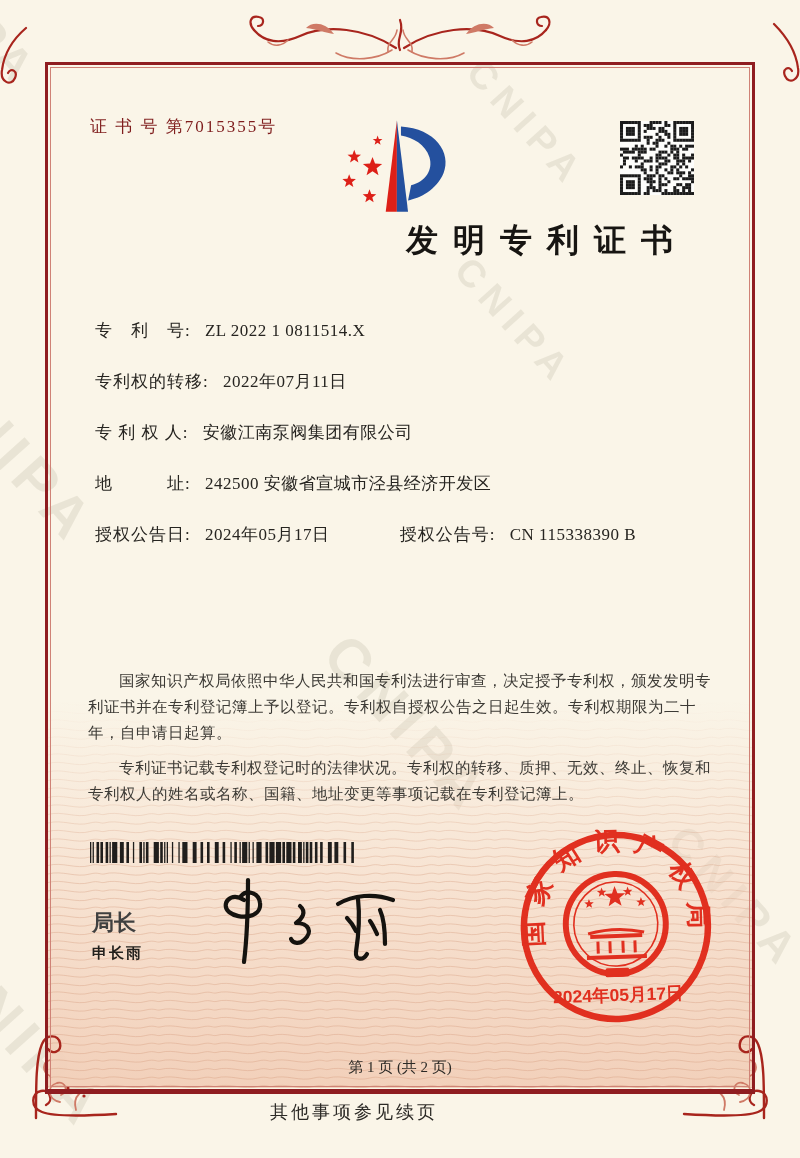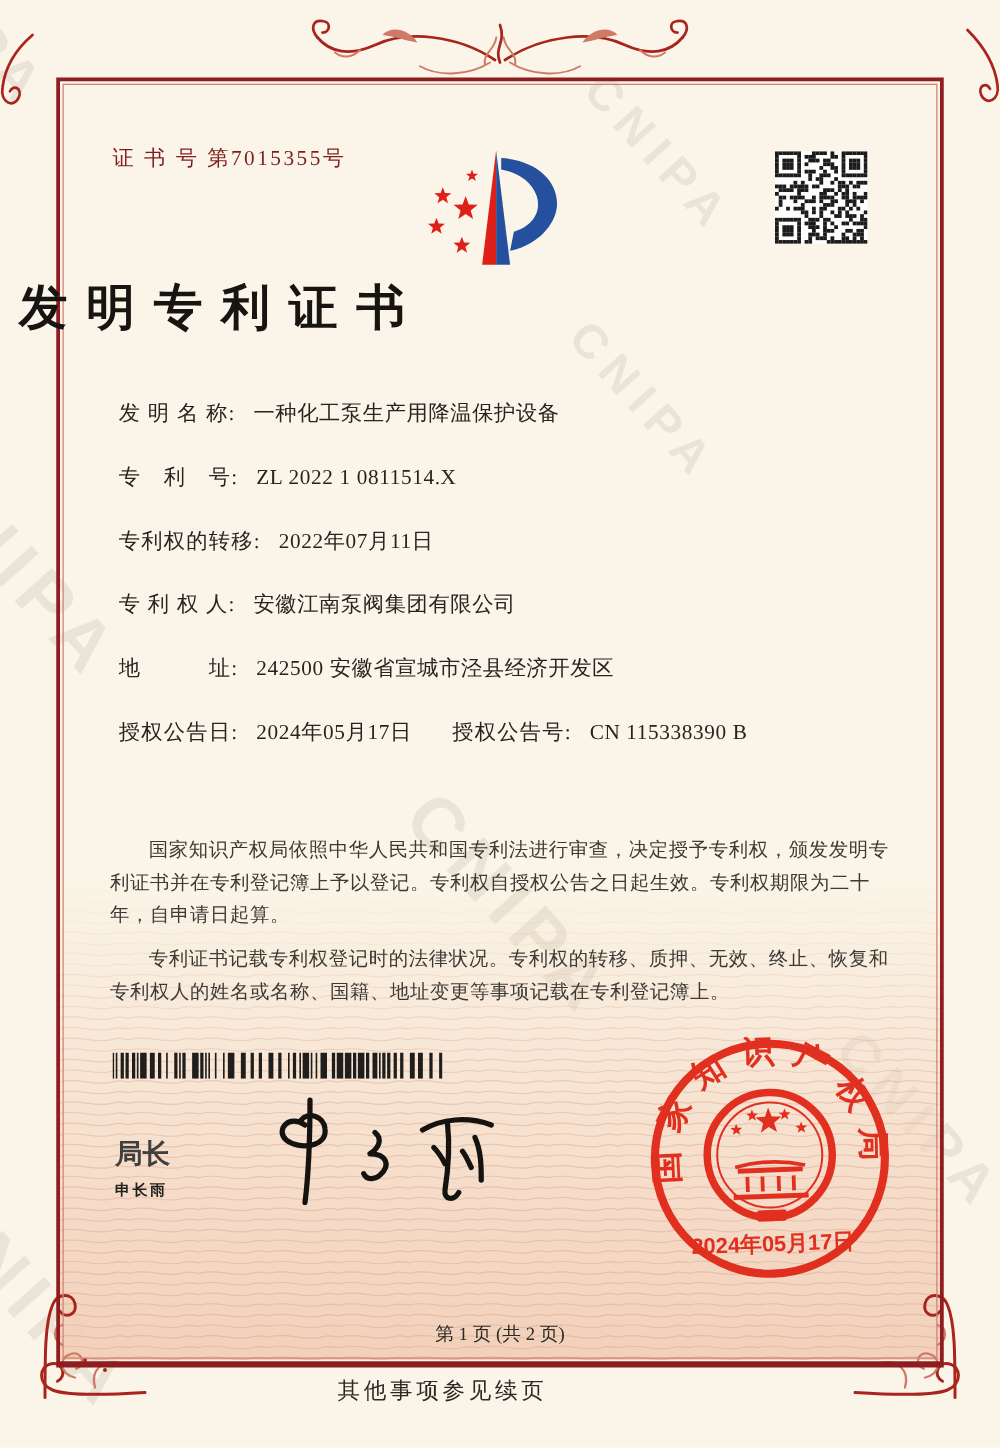--- a/index.html
+++ b/index.html
@@ -11,34 +11,34 @@
          border:3px solid #8f1d20;border-bottom-width:5px;}
   .frame::before{content:'';position:absolute;inset:2px;border:1px solid #cf8276;}
   .waves-bg{position:absolute;left:48px;top:700px;width:704px;height:388px;
             background:linear-gradient(180deg,rgba(246,216,198,0) 0%,rgba(245,213,193,0.55) 45%,#f2d0ba 100%);}
   .waves-svg{position:absolute;left:48px;top:700px;width:704px;height:388px;
              -webkit-mask-image:linear-gradient(180deg,transparent 0%,#000 45%);
              mask-image:linear-gradient(180deg,transparent 0%,#000 45%);opacity:.65;}
   .cert-no{position:absolute;left:90px;top:115px;font-size:17px;color:#7f1d1d;letter-spacing:2px;}
   .logo{position:absolute;left:338px;top:114px;width:132px;height:102px;}
   .qr{position:absolute;left:620px;top:121px;width:74px;height:74px;background:#fdfdfb;}
-  .title{position:absolute;left:0;top:219px;width:688px;text-align:left;font-size:39px;
+  .title{position:absolute;left:0;top:219px;width:688px;text-align:right;font-size:32px;
          font-weight:bold;color:#171512;letter-spacing:15px;text-indent:15px;}
   .fields{position:absolute;left:95px;top:320px;width:625px;font-size:17px;color:#262420;}
   .frow{height:22px;line-height:22px;margin-bottom:29px;white-space:nowrap;}
   .flabel{letter-spacing:1px;}
   .fvalue{margin-left:10px;letter-spacing:0.5px;}
-  .fgroup2{margin-left:28px;}
+  .fgroup2{margin-left:66px;}
   .paras{position:absolute;left:88px;top:668px;width:630px;font-size:15.5px;line-height:26px;
          color:#3c3a35;letter-spacing:0.5px;}
   .paras p{margin:0 0 9px 0;text-indent:2em;}
   .barcode{position:absolute;left:90px;top:842px;width:264px;height:21px;}
   .sig-title{position:absolute;left:92px;top:908px;font-size:22px;font-weight:600;color:#404040;
              font-family:"Liberation Sans","DejaVu Sans",sans-serif;}
-  .sig-name{position:absolute;left:92px;top:944px;font-size:12px;font-weight:600;color:#23211d;
+  .sig-name{position:absolute;left:92px;top:944px;font-size:15px;font-weight:600;color:#23211d;
             font-family:"Liberation Sans","DejaVu Sans",sans-serif;letter-spacing:2px;}
   .signature{position:absolute;left:212px;top:876px;width:200px;height:92px;}
   .seal{position:absolute;left:512px;top:829px;width:208px;height:202px;opacity:.95;transform:rotate(-2deg);}
   .page-info{position:absolute;left:0;top:1058px;width:800px;text-align:center;font-size:15px;color:#2c2a26;}
   .cont-note{position:absolute;left:0;top:1100px;width:708px;text-align:center;font-size:18px;
              color:#2c2a26;letter-spacing:3px;}
   .flourish-top{position:absolute;left:248px;top:12px;width:304px;height:56px;}
   .curl-tl{position:absolute;left:-2px;top:26px;width:30px;height:64px;}
   .curl-tr{position:absolute;left:772px;top:22px;width:30px;height:68px;transform:scaleX(-1);}
   .corner-bl{position:absolute;left:26px;top:1018px;width:92px;height:104px;}
@@ -471,24 +471,20 @@
       <rect x="21" y="24" width="1.02" height="1.02" fill="#1b1b1b"></rect>
       <rect x="22" y="24" width="1.02" height="1.02" fill="#1b1b1b"></rect>
       <rect x="23" y="24" width="1.02" height="1.02" fill="#1b1b1b"></rect>
       <rect x="24" y="24" width="1.02" height="1.02" fill="#1b1b1b"></rect>
     </svg>
 
   <div class="title">发明专利证书</div>
 
   <div class="fields">
     <div class="frow">
-      <span class="flabel">发 明 名 称:</span>
-      <span class="fvalue">一种化工泵生产用降温保护设备</span>
-    </div>
-    <div class="frow">
       <span class="flabel">专　利　号:</span>
       <span class="fvalue">ZL 2022 1 0811514.X</span>
     </div>
     <div class="frow">
       <span class="flabel">专利权的转移:</span>
       <span class="fvalue">2022年07月11日</span>
     </div>
     <div class="frow">
       <span class="flabel">专 利 权 人:</span>
       <span class="fvalue">安徽江南泵阀集团有限公司</span>

